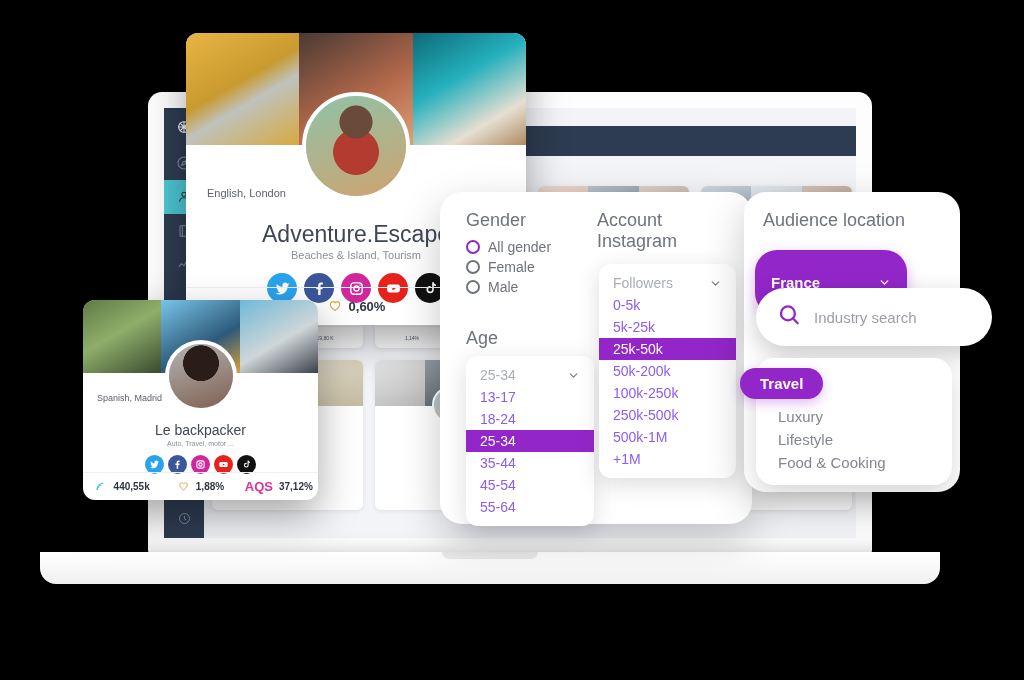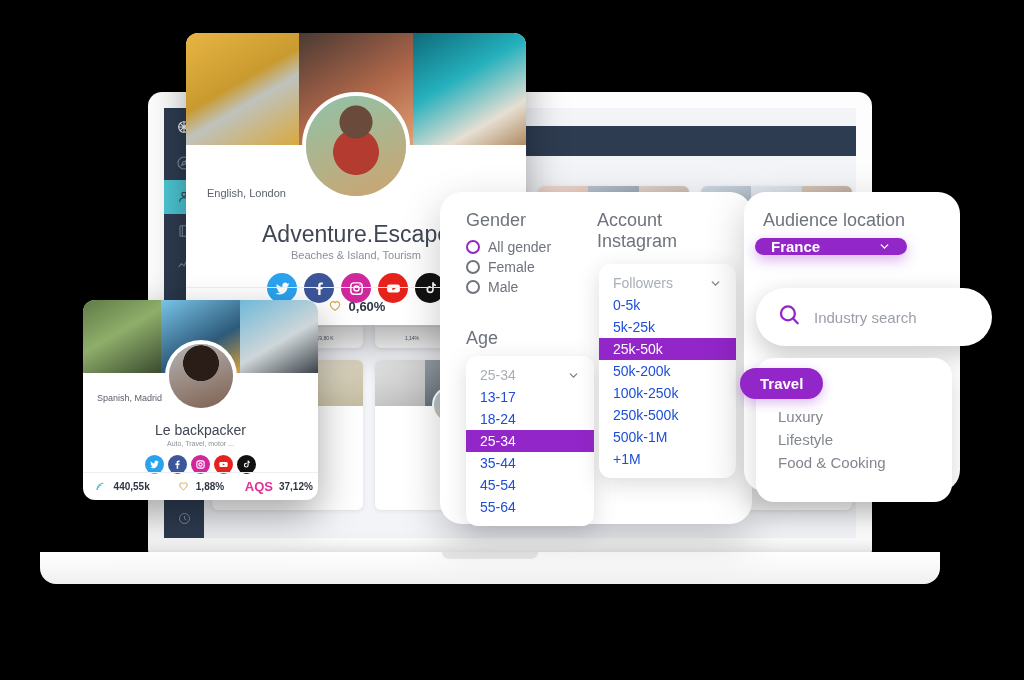--- a/index.html
+++ b/index.html
@@ -186,42 +186,43 @@
   .dropdown{
     background:#fff; border-radius:12px;
     box-shadow:0 6px 22px rgba(60,60,80,.18);
     padding:8px 0;
   }
   .dd-head{
     display:flex; align-items:center; justify-content:space-between;
     padding:3px 14px; font-size:14px; color:#a9aeb6;
   }
   .dd-item{
-    padding:3px 14px; font-size:14px; color:#1d4ed8;
+    padding:3px 14px; font-size:14px; color:#8b5cf6;
   }
   .dd-item.sel{ background:#9326C9; color:#fff; }
 
   .chev{ width:13px; height:13px; }
 
   .pill{
     display:inline-flex; align-items:center; justify-content:space-between;
     background:#9326C9; color:#fff; border-radius:22px;
-    padding:0 16px; font-size:15px; font-weight:bold;
+    padding:24px 16px; font-size:15px; font-weight:bold;
     box-shadow:0 5px 14px rgba(147,38,201,.35);
+    margin-top:12px;
   }
   .searchbox{
     position:absolute; left:756px; top:288px; width:236px; height:58px;
     background:#fff; border-radius:29px;
     box-shadow:0 8px 24px rgba(0,0,0,.22);
     display:flex; align-items:center; gap:12px; padding:0 20px;
   }
   .search-ph{ font-size:15px; color:#9a9fa7; }
 
   .ind-card{
-    position:absolute; left:756px; top:358px; width:196px; height:144px;
+    position:absolute; left:756px; top:358px; width:196px; height:127px;
     background:#fff; border-radius:18px;
     box-shadow:0 10px 26px rgba(0,0,0,.16); padding-top:10px;
   }
   .ind-sel{
     margin:0 -6px 0 -8px;
     background:#9326C9; color:#fff; border-radius:20px;
     padding:7px 20px; font-size:15px; font-weight:bold; display:inline-block;
     box-shadow:0 4px 12px rgba(147,38,201,.3);
   }
   .ind-item{ padding:3px 22px; font-size:15px; color:#82878f; }

